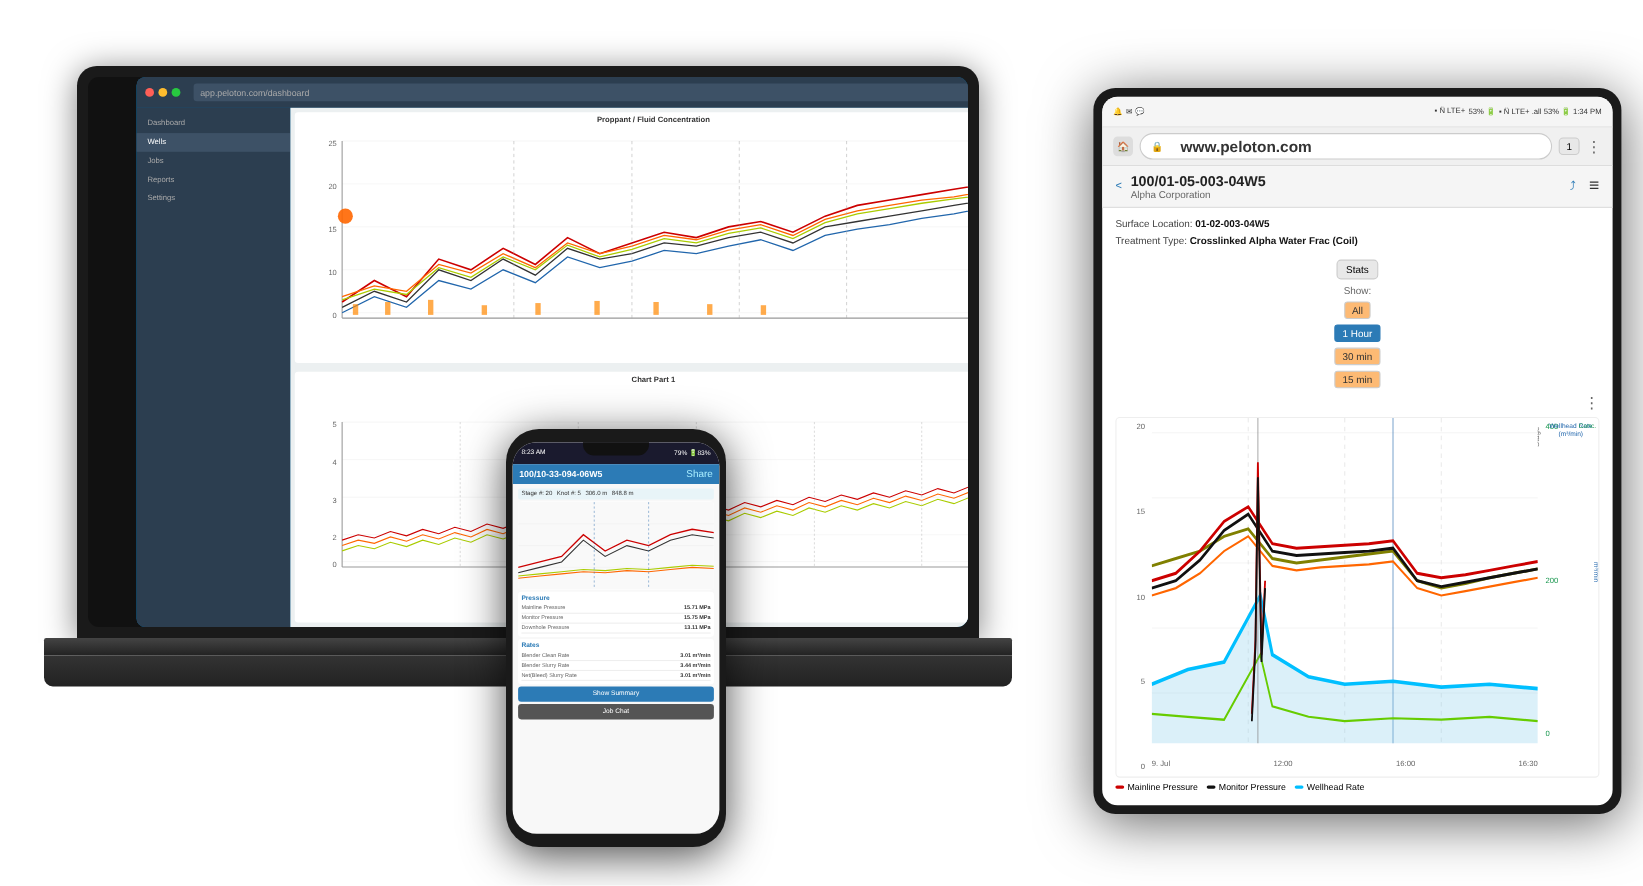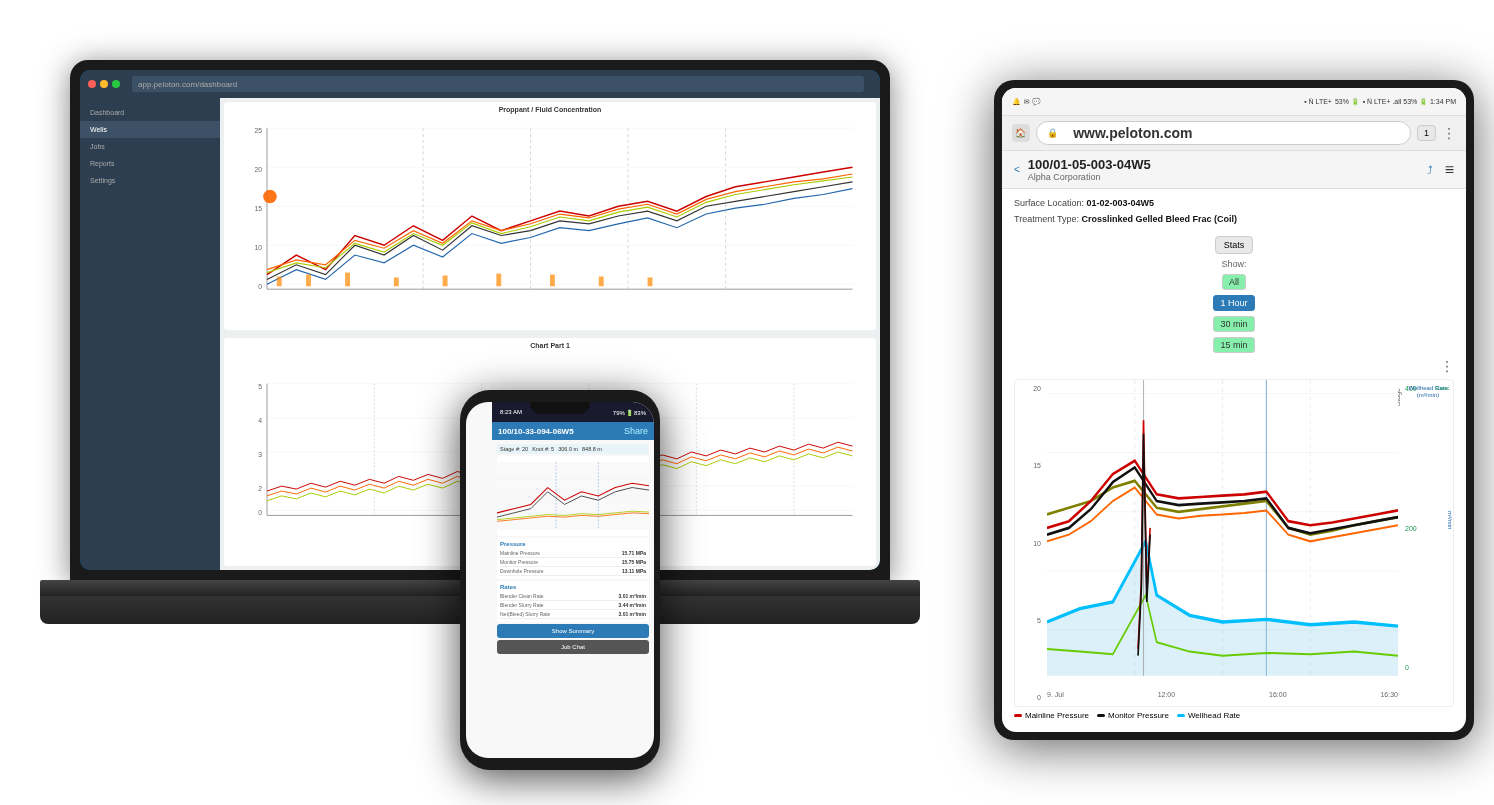--- a/index.html
+++ b/index.html
@@ -42,20 +42,21 @@
       position: relative;
     }
 
     .laptop-screen-content {
       width: 100%;
       height: 100%;
       background: #0369a1;
       border-radius: 8px;
       overflow: hidden;
       position: relative;
+      margin-left: 44px;
     }
 
     .laptop-hinge {
       position: absolute;
       top: 520px;
       left: 0;
       width: 880px;
       height: 16px;
       background: linear-gradient(to bottom, #444, #222);
       border-radius: 2px 2px 0 0;
@@ -192,21 +193,20 @@
       z-index: 5;
     }
 
     .phone-screen {
       width: 100%;
       height: 100%;
       background: #f8f8f8;
       border-radius: 22px;
       overflow: hidden;
       position: relative;
-      padding-left: 26px;
     }
 
     .phone-status-bar {
       height: 20px;
       background: #1a1a2e;
       display: flex;
       align-items: center;
       justify-content: space-between;
       padding: 0 8px;
       font-size: 6px;
@@ -440,21 +440,21 @@
       font-size: 9px;
       cursor: pointer;
     }
 
     .tab-show-label {
       font-size: 9px;
       color: #666;
     }
 
     .tab-time-btn {
-      background: #86efac;
+      background: #fdba74;
       border: 1px solid #ccc;
       border-radius: 3px;
       padding: 2px 6px;
       font-size: 9px;
       cursor: pointer;
       color: #333;
     }
 
     .tab-time-btn.active {
       background: #2c7bb6;
@@ -762,21 +762,21 @@
 
       <div class="tab-content">
 
         <div class="tab-meta">
           <div class="tab-meta-row">
             <span>Surface Location:</span>
             <strong>01-02-003-04W5</strong>
           </div>
           <div class="tab-meta-row">
             <span>Treatment Type:</span>
-            <strong>Crosslinked Gelled Bleed Frac (Coil)</strong>
+            <strong>Crosslinked Alpha Water Frac (Coil)</strong>
           </div>
         </div>
 
 
         <div class="tab-controls">
           <button class="tab-stats-btn">Stats</button>
           <span class="tab-show-label">Show:</span>
           <button class="tab-time-btn">All</button>
           <button class="tab-time-btn active">1 Hour</button>
           <button class="tab-time-btn">30 min</button>

